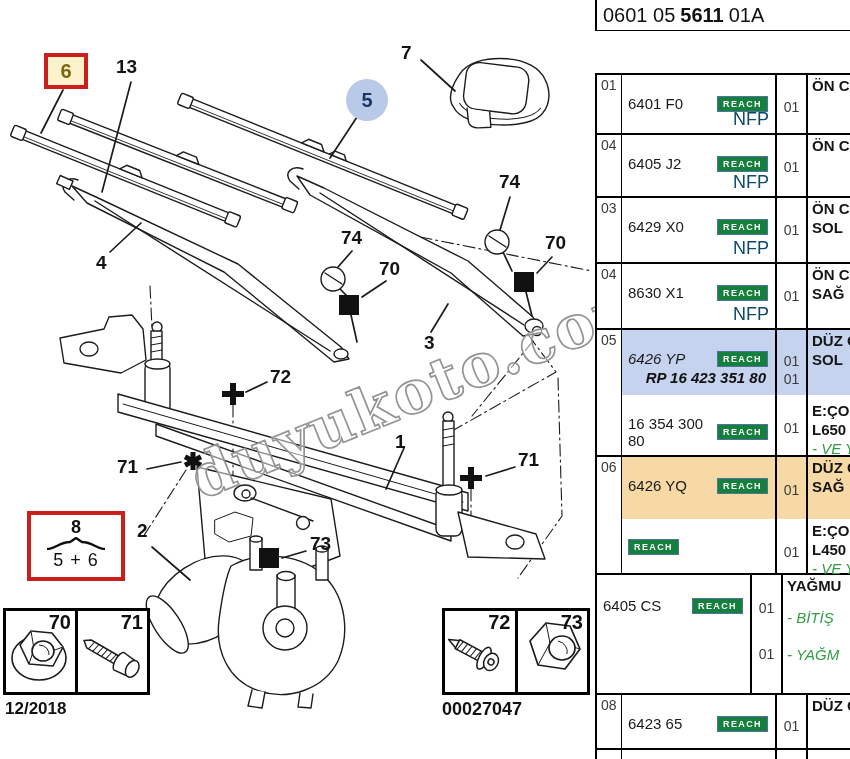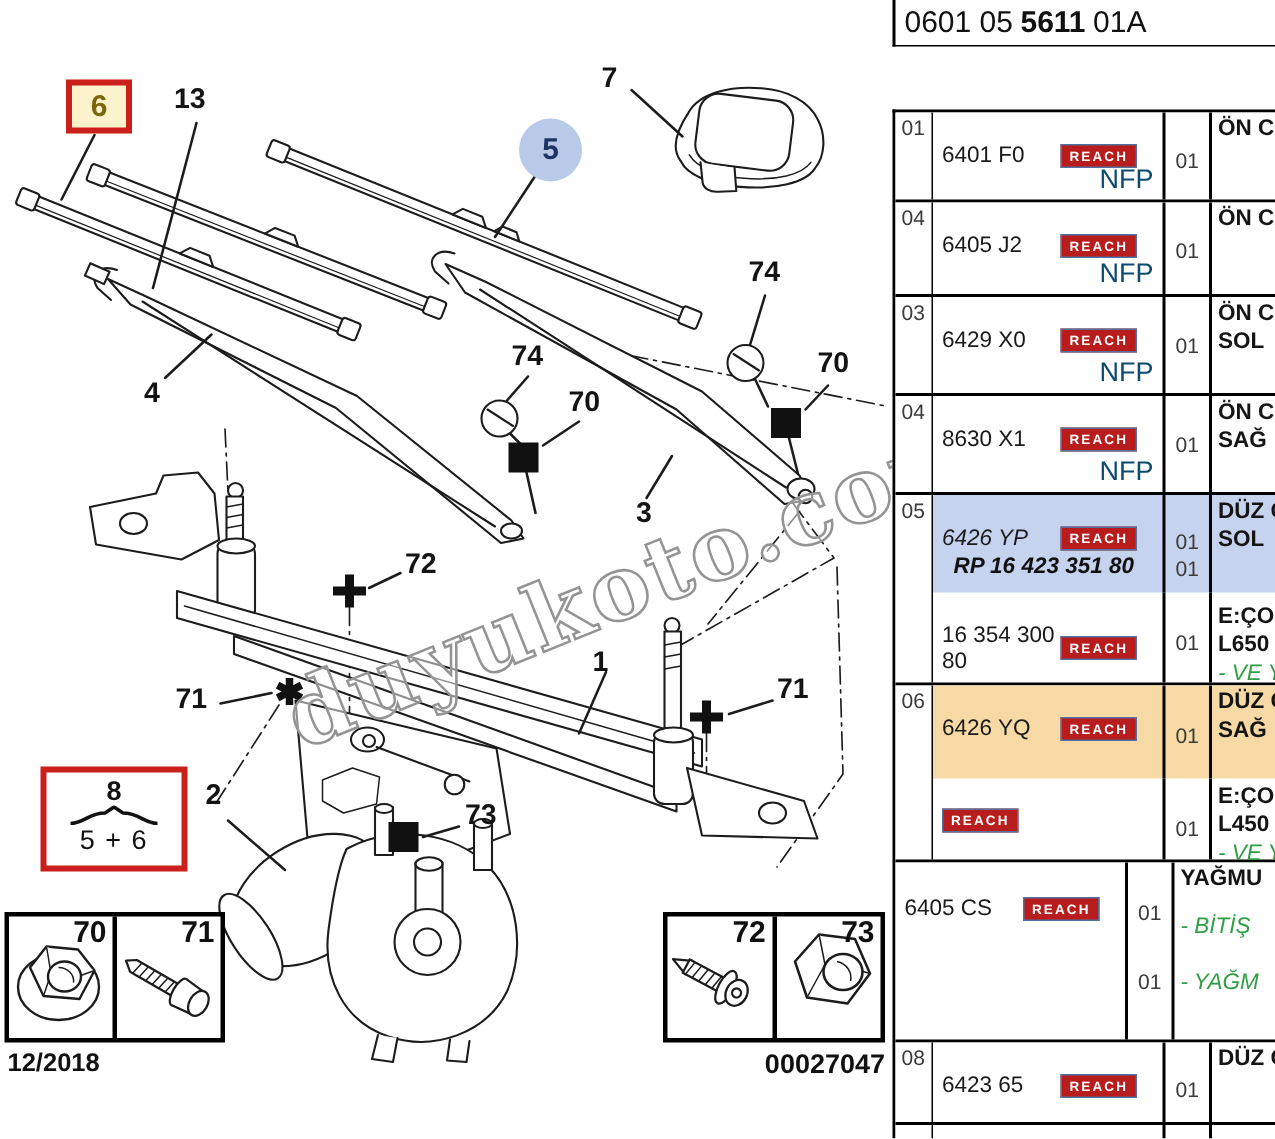--- a/index.html
+++ b/index.html
@@ -22,45 +22,45 @@
   .groupbox svg{display:block;margin:1px 0 0}
   .groupbox .g56{font-weight:normal;font-size:18px;line-height:1;margin-top:1px;letter-spacing:1px}
 
   
   .lbox{position:absolute;top:608px;height:87px;border:3px solid #000;display:flex;background:#fff}
   .lbox .cell{position:relative;flex:1}
   .lbox .cell + .cell{border-left:3px solid #000}
   .lbox .clabel{position:absolute;top:1px;right:4px;font-weight:bold;font-size:20px;line-height:1}
   .lbox svg{position:absolute;left:0;top:0}
   .ldate{position:absolute;left:5px;top:699px;font-weight:bold;font-size:17px}
-  .lcode{position:absolute;left:442px;top:699px;width:148px;text-align:right;font-weight:bold;font-size:18px}
+  .lcode{position:absolute;left:442px;top:699px;width:148px;text-align:left;font-weight:bold;font-size:18px}
 
   
   .wm{position:absolute;left:0;top:0;pointer-events:none}
   .wm text{font-family:"DejaVu Serif",serif;font-weight:bold;font-size:60px;letter-spacing:2px;
            fill:rgba(255,255,255,0.5);stroke:#949494;stroke-width:1.7px}
 
   
   .hdr{position:absolute;left:595px;top:0;width:257px;height:31px;border-left:2.5px solid #000;
        border-bottom:1.5px solid #000;padding:4px 0 0 6px;font-size:20px;white-space:nowrap}
   .hdr .hb{font-weight:bold;margin:0 5px}
   .tbody{position:absolute;left:595px;top:73px;width:257px;border-left:2.5px solid #000;
          border-top:2px solid #000;background:#fff}
   .trow{display:flex;border-bottom:2px solid #000;position:relative;background:#fff}
   .stub{border-bottom:none}
   .cno{width:25px;border-right:1.5px solid #000;font-size:14px;color:#3a3a3a;
        padding:2px 0 0 4px;flex:none}
-  .cpart{width:155px;border-right:2px solid #000;position:relative;padding:0 17px 0 6px;flex:none}
+  .cpart{width:155px;border-right:2px solid #000;position:relative;padding:0 7px 0 6px;flex:none}
   .cqty{width:31px;border-right:2px solid #000;flex:none;text-align:center;
         font-size:14px;color:#3a3a3a}
   .cdesc{flex:1;padding:1px 0 0 4px;white-space:nowrap;overflow:visible}
   .pline{display:flex;justify-content:space-between;align-items:center;margin-top:20px}
   .pnum{font-size:15px;color:#1a1a1a}
   .italic{font-style:italic}
-  .reach{flex:none;display:inline-block;background:#b91c1c;color:#fff;font-size:9px;font-weight:bold;
+  .reach{flex:none;display:inline-block;background:#15803d;color:#fff;font-size:9px;font-weight:bold;
          letter-spacing:1.4px;padding:3px 5px 2px;border:1px solid #51719f;line-height:1}
   .nfp{position:absolute;right:6px;bottom:3px;font-size:18px;color:#0c4a6e}
   .rp{text-align:right;font-size:15px;font-weight:bold;font-style:italic;margin-top:2px;padding-right:2px}
   .qty{line-height:18px}
   .dline{font-size:15px;font-weight:bold;line-height:19px;color:#151515}
   .dgreen{font-size:15px;font-style:italic;color:#2f9e44;line-height:19px}
   .rblock{flex:1;display:flex;flex-direction:column}
   .sub{display:flex}
   .sub .cpart{border-right:2px solid #000}
   .blue .cpart,.blue .cqty,.blue .cdesc{background:#c6d3ef}

